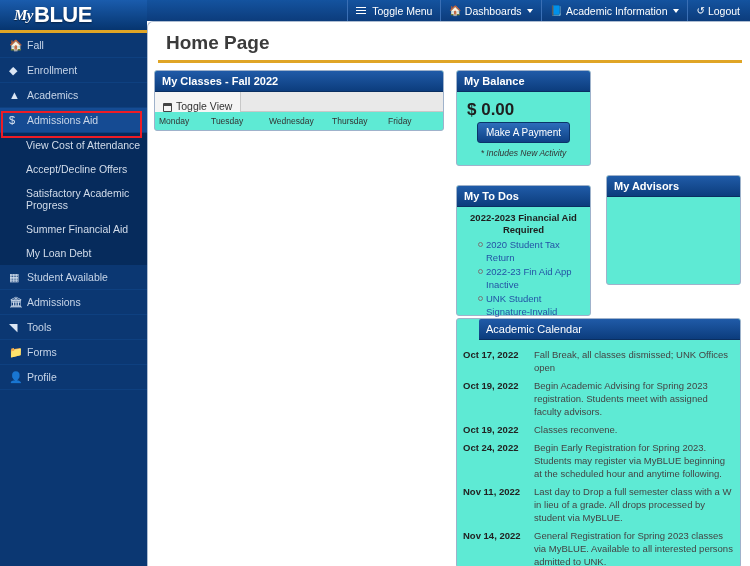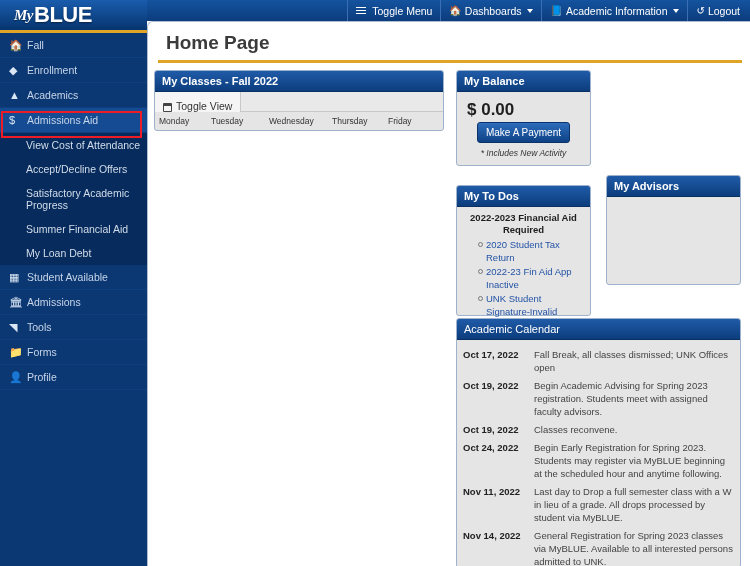--- a/index.html
+++ b/index.html
@@ -108,21 +108,21 @@
     font-size: 19px; font-weight: bold; color: #3b3b3b;
     padding: 10px 0 6px 18px;
   }
   #title-rule {
     height: 3px; background: #e0a526; margin: 0 8px 0 10px;
   }
 
   
   .panel {
     position: absolute;
-    background: #e5e5e5;
+    background: #5eead4;
     border: 1px solid #9fb2cb;
     border-radius: 3px;
   }
   .panel-head {
     background: linear-gradient(to bottom, #205ba8 0%, #0c3d7d 100%);
     color: #ffffff; font-size: 11px; font-weight: bold;
     padding: 4px 7px 4px 7px;
     border-top-left-radius: 2px; border-top-right-radius: 2px;
     border-bottom: 1px solid #0a2f61;
   }
@@ -187,21 +187,21 @@
   #todos-list li::before {
     content: ""; position: absolute; left: -8px; top: 4px;
     width: 3px; height: 3px; border: 1px solid #777; border-radius: 50%;
   }
 
   
   #advisors-panel { left: 458px; top: 153px; width: 135px; height: 110px; }
 
   
   #calendar-panel { left: 308px; top: 296px; width: 285px; height: 250px; }
-  #calendar-panel .panel-head { font-weight: normal; font-size: 11px; }
+  #calendar-panel .panel-head { font-weight: normal; font-size: 11px; margin-left: 22px; }
   .cal-row { display: flex; margin-bottom: 5px; }
   .cal-date {
     width: 66px; flex: 0 0 66px;
     font-size: 9.5px; font-weight: bold; color: #222;
     line-height: 13px; text-align: left;
   }
   .cal-desc {
     flex: 1; font-size: 9.5px; color: #444; line-height: 13px;
     padding-left: 5px;
   }

